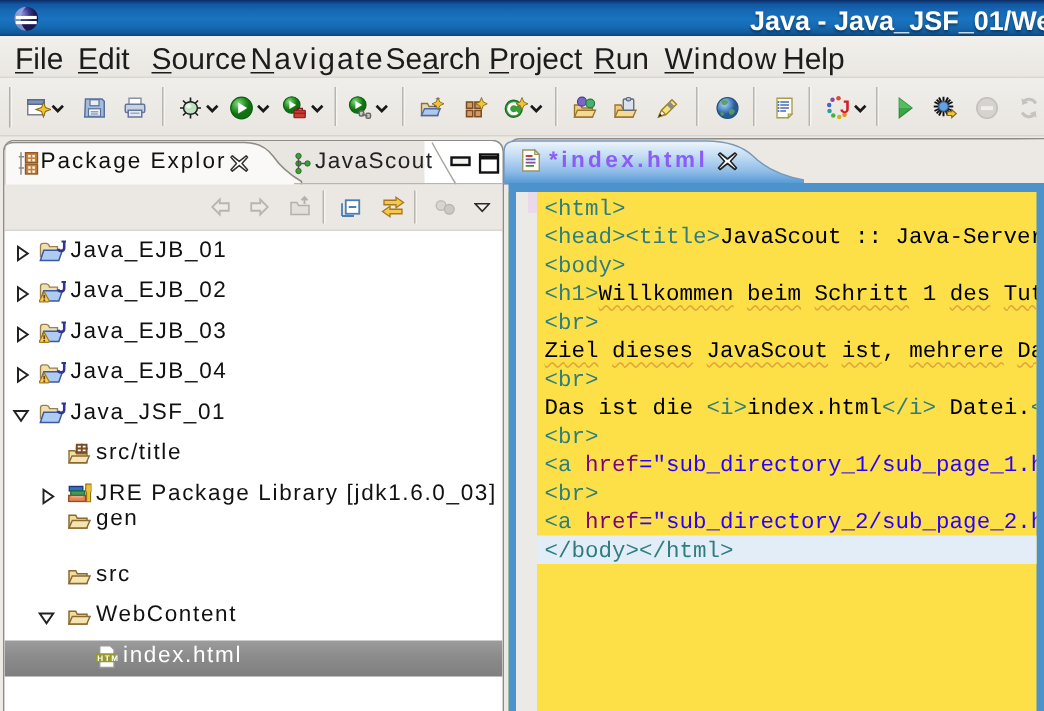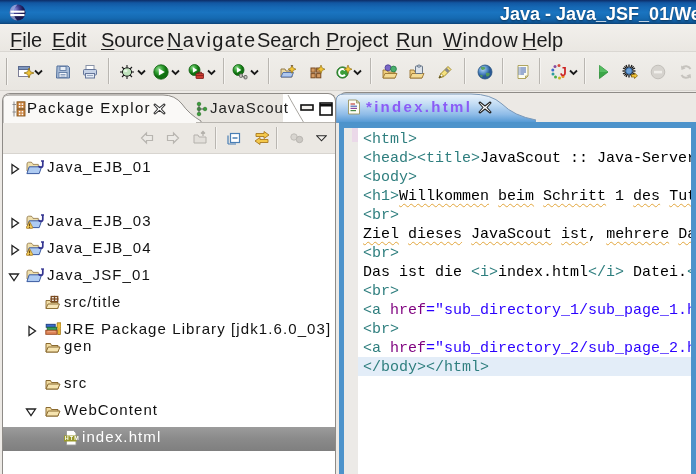--- a/index.html
+++ b/index.html
@@ -33,21 +33,21 @@
 .trow{position:absolute;left:0;width:332px;height:27px;}
 .trow .lbl{position:absolute;top:3px;white-space:nowrap;}
 .sel{background:linear-gradient(#9c9c9c,#8a8a8a 50%,#7f7f7f);color:#fff;}
 .ti{position:absolute;width:16px;height:16px;top:5px;}
 .arr{position:absolute;width:12px;height:12px;top:8px;}
 
 #editor{position:absolute;left:339px;top:92px;width:357px;height:382px;}
 #ed-header{position:absolute;left:0;top:0;width:357px;height:30px;background:#ECE9E5;
   border-top:1px solid #8E8B87;border-radius:7px 0 0 0;}
 #ed-band{position:absolute;left:0;top:30px;width:357px;height:6px;background:#4D93CB;}
-#ed-content{position:absolute;left:0;top:36px;width:357px;height:346px;background:#ffffff;
+#ed-content{position:absolute;left:0;top:36px;width:357px;height:346px;background:#fde047;
   border-left:5px solid #4D93CB;border-right:5px solid #4D93CB;overflow:hidden;}
 #gutter{position:absolute;left:0;top:0;width:14px;height:347px;background:#ECEAE7;}
 #gut-pink{position:absolute;left:8px;top:0;width:6px;height:14px;background:#EBD9E9;}
 #code{position:absolute;left:19px;top:2px;width:331px;height:347px;
   font-family:"Liberation Mono",monospace;font-size:15px;line-height:19px;color:#000;}
 #code div{height:19px;white-space:pre;}
 .tag{color:#2E7E7E;}
 .attr{color:#7F007F;}
 .val{color:#2A00FF;}
 .sq{text-decoration:underline;text-decoration-style:wavy;text-decoration-color:#E2A63C;
@@ -446,20 +446,30 @@
         </svg>
       <div class="trow" style="top:0">
         <svg class="arr" style="left:6px" viewBox="0 0 12 12">
             <use href="#i-arr-c"></use>
           </svg>
         <svg class="ti" style="left:23px;width:18px" viewBox="0 0 18 16">
             <use href="#i-jprj"></use>
           </svg>
         <div class="lbl" style="left:44px">Java_EJB_01</div>
       </div>
+      <div class="trow" style="top:27px">
+        <svg class="arr" style="left:6px" viewBox="0 0 12 12">
+            <use href="#i-arr-c"></use>
+          </svg>
+        <svg class="ti" style="left:23px;width:18px" viewBox="0 0 18 16">
+            <use href="#i-jprj"></use>
+            <use href="#i-warn"></use>
+          </svg>
+        <div class="lbl" style="left:44px">Java_EJB_02</div>
+      </div>
       <div class="trow" style="top:54px">
         <svg class="arr" style="left:6px" viewBox="0 0 12 12">
             <use href="#i-arr-c"></use>
           </svg>
         <svg class="ti" style="left:23px;width:18px" viewBox="0 0 18 16">
             <use href="#i-jprj"></use>
             <use href="#i-warn"></use>
           </svg>
         <div class="lbl" style="left:44px">Java_EJB_03</div>
       </div>

